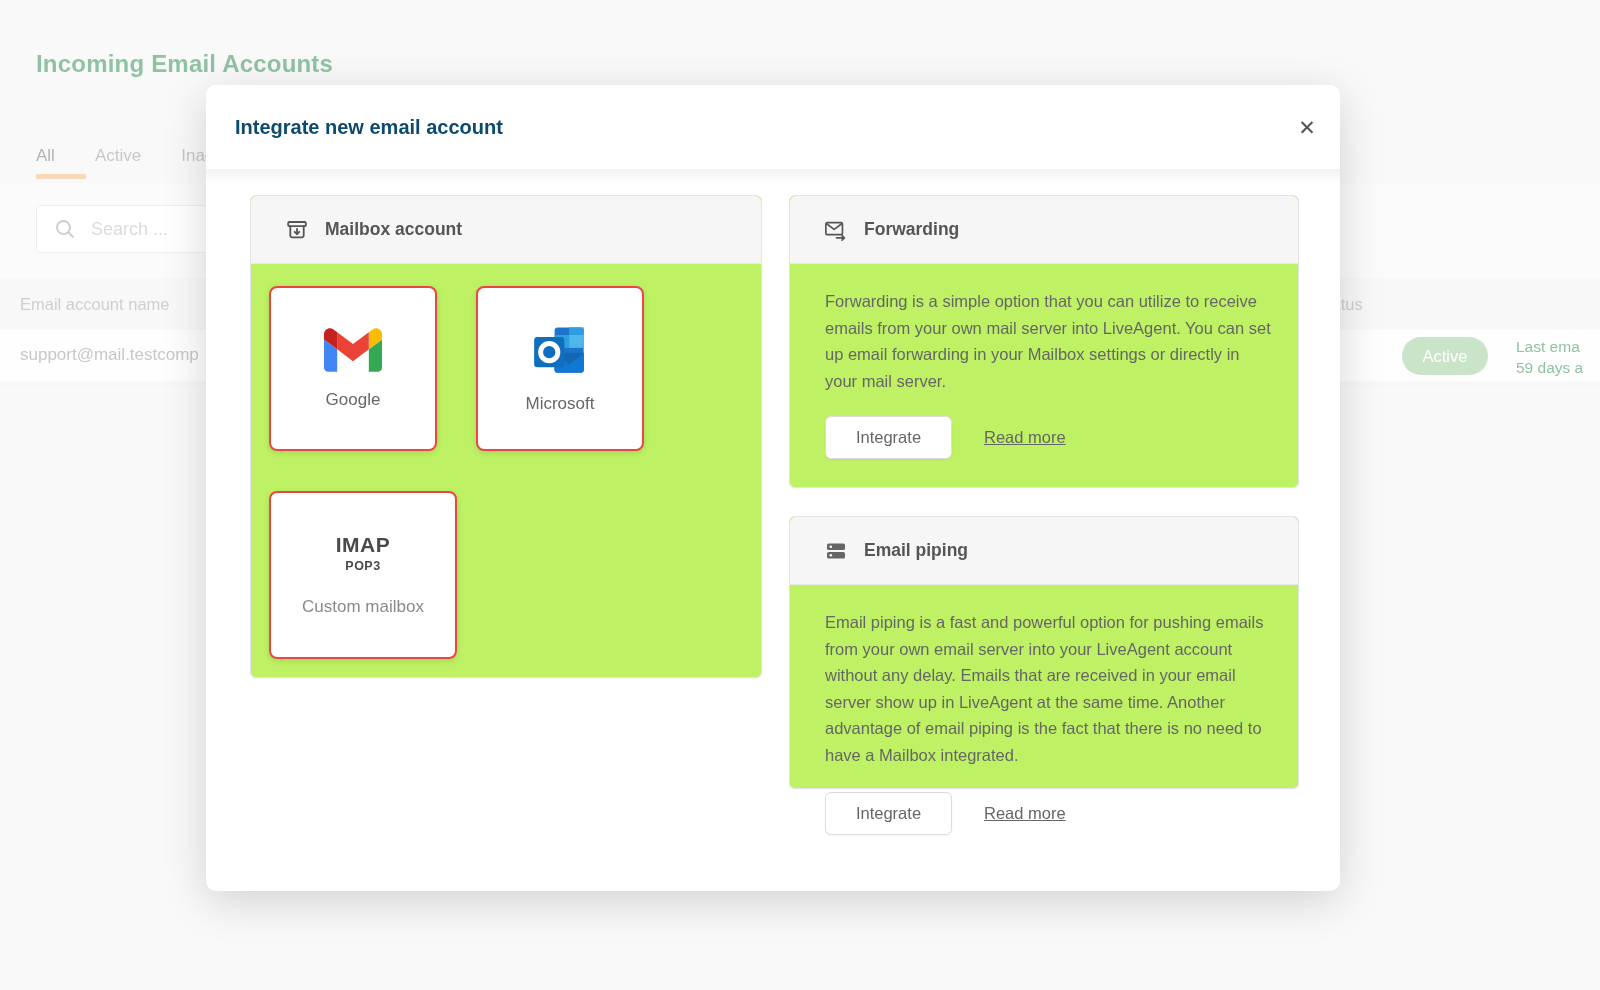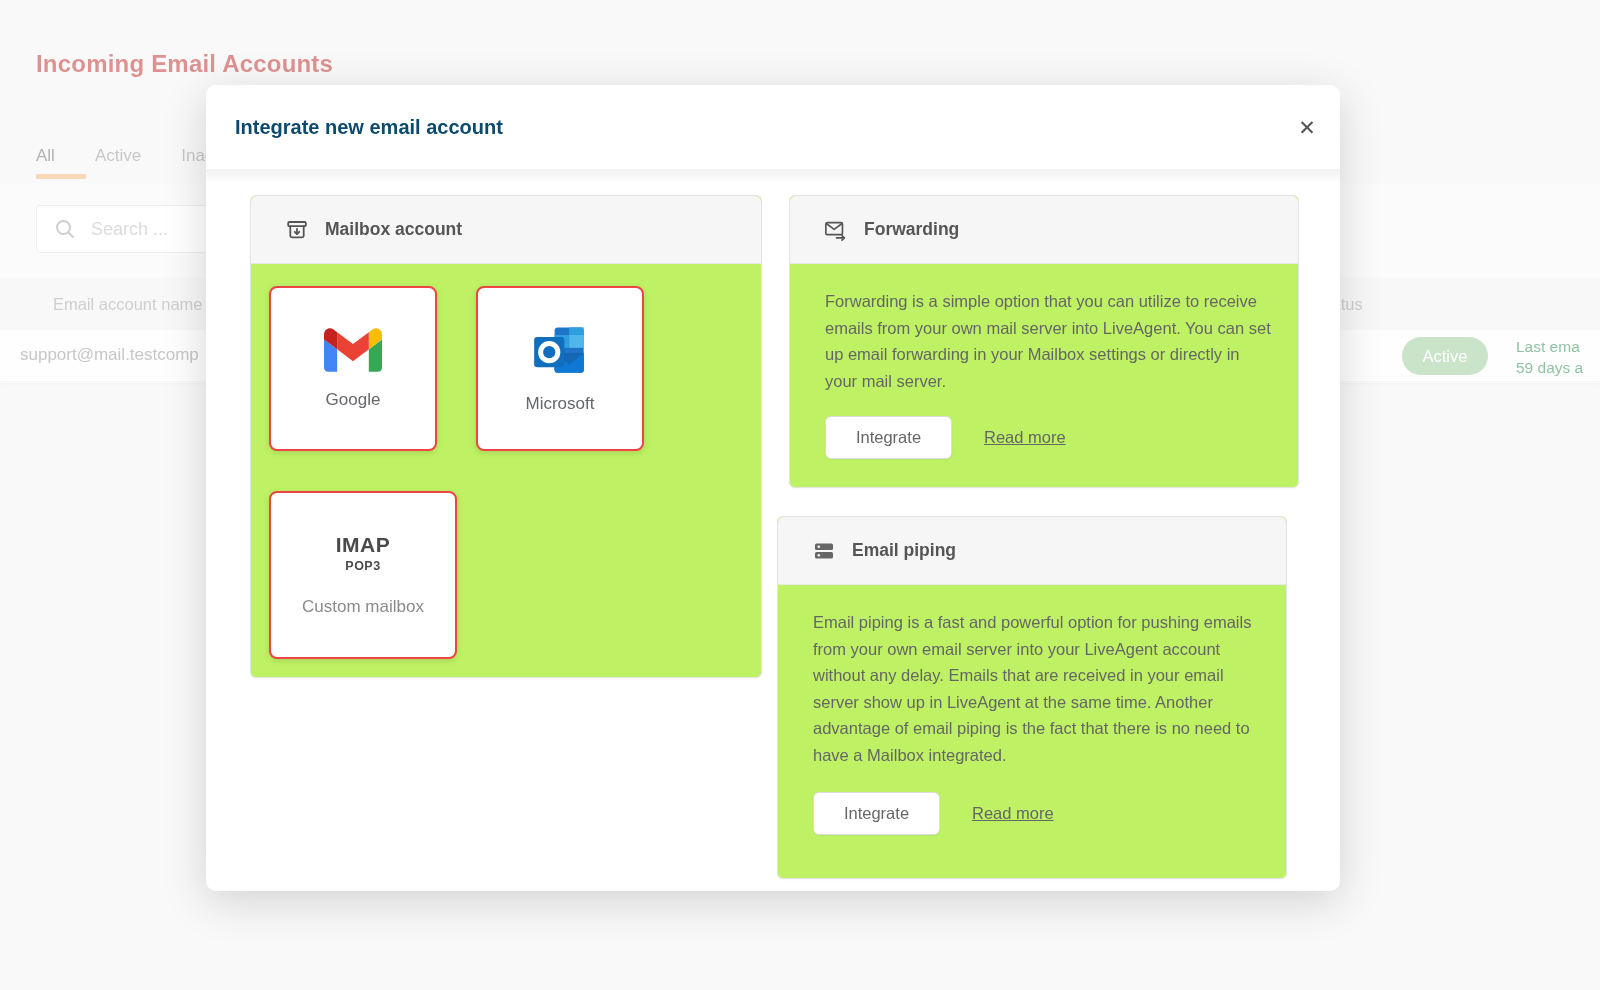--- a/index.html
+++ b/index.html
@@ -7,21 +7,21 @@
   body {
     font-family:"Liberation Sans", sans-serif;
     background:#f3f3f3;
     position:relative;
     color:#555;
   }
   
   .bg-page { position:absolute; inset:0; z-index:0; }
   .page-title {
     position:absolute; left:36px; top:50px;
-    font-size:24px; font-weight:bold; color:#b91c1c; letter-spacing:.2px;
+    font-size:24px; font-weight:bold; color:#15803d; letter-spacing:.2px;
   }
   .tabs { position:absolute; left:36px; top:146px; display:flex; gap:40px; font-size:17px; color:#8a8a8a; }
   .tab { padding-bottom:14px; cursor:pointer; white-space:nowrap; }
   .tab.active { color:#5f5f5f; }
   .tab-underline { position:absolute; left:36px; top:174px; width:50px; height:5px; background:#eeb06a; border-radius:1px; }
   .content-panel {
     position:absolute; left:0; right:0; top:183px; height:200px;
     background:#f7f7f7; box-shadow:0 1px 3px rgba(0,0,0,0.06);
   }
   .search-box {
@@ -32,21 +32,21 @@
   .search-box input {
     border:none; outline:none; font-size:18px; color:#777; width:100%;
     font-family:"Liberation Sans", sans-serif; background:transparent;
   }
   .search-box input::placeholder { color:#b5b5b5; }
   .table-header-row {
     position:absolute; left:0; right:0; top:278px; height:52px;
     background:#f0f0f0; display:flex; align-items:center;
     font-size:16.5px; color:#9a9a9a;
   }
-  .col-name { position:absolute; left:20px;margin-left:33px; }
+  .col-name { position:absolute; left:20px; }
   .col-status { position:absolute; left:1316px; }
   .table-row {
     position:absolute; left:0; right:0; top:330px; height:52px;
     background:#fcfcfc; border-bottom:1px solid #ececec;
     font-size:17px; color:#8a8a8a;
   }
   .row-name { position:absolute; left:20px; top:15px; white-space:nowrap; }
   .status-badge {
     position:absolute; left:1402px; top:7px; width:86px; height:38px;
     background:#90c78f; color:#fff; border-radius:19px;
@@ -86,21 +86,21 @@
     box-shadow:0 1px 2px rgba(0,0,0,0.03);
   }
   .panel-header {
     height:68px; background:#f6f6f6; border-bottom:1px solid #e8e8e8;
     border-radius:6px 6px 0 0; display:flex; align-items:center;
     padding:0 34px; gap:16px;
   }
   .panel-header .ph-title { font-size:17.5px; font-weight:bold; color:#555; }
   .panel-mailbox  { left:44px;  top:110px; width:512px; height:483px; }
   .panel-forward  { left:583px; top:110px; width:510px; height:293px; }
-  .panel-piping   { left:571px; top:431px; width:510px; height:363px; }
+  .panel-piping   { left:583px; top:431px; width:510px; height:273px; }
   .provider-card {
     position:absolute; background:#fff; border:2px solid #ef4444; border-radius:8px;
     box-shadow:0 2px 6px rgba(0,0,0,0.12); cursor:pointer;
     display:flex; flex-direction:column; align-items:center; justify-content:center;
   }
   .card-google    { left:18px;  top:90px;  width:168px; height:165px; }
   .card-microsoft { left:225px; top:90px;  width:168px; height:165px; }
   .card-imap      { left:18px;  top:295px; width:188px; height:168px; gap:0; }
   .card-label { font-size:17px; color:#65676b; margin-top:18px; }
   .imap-line1 { font-size:21px; font-weight:bold; color:#4a4a4a; letter-spacing:.5px; }

